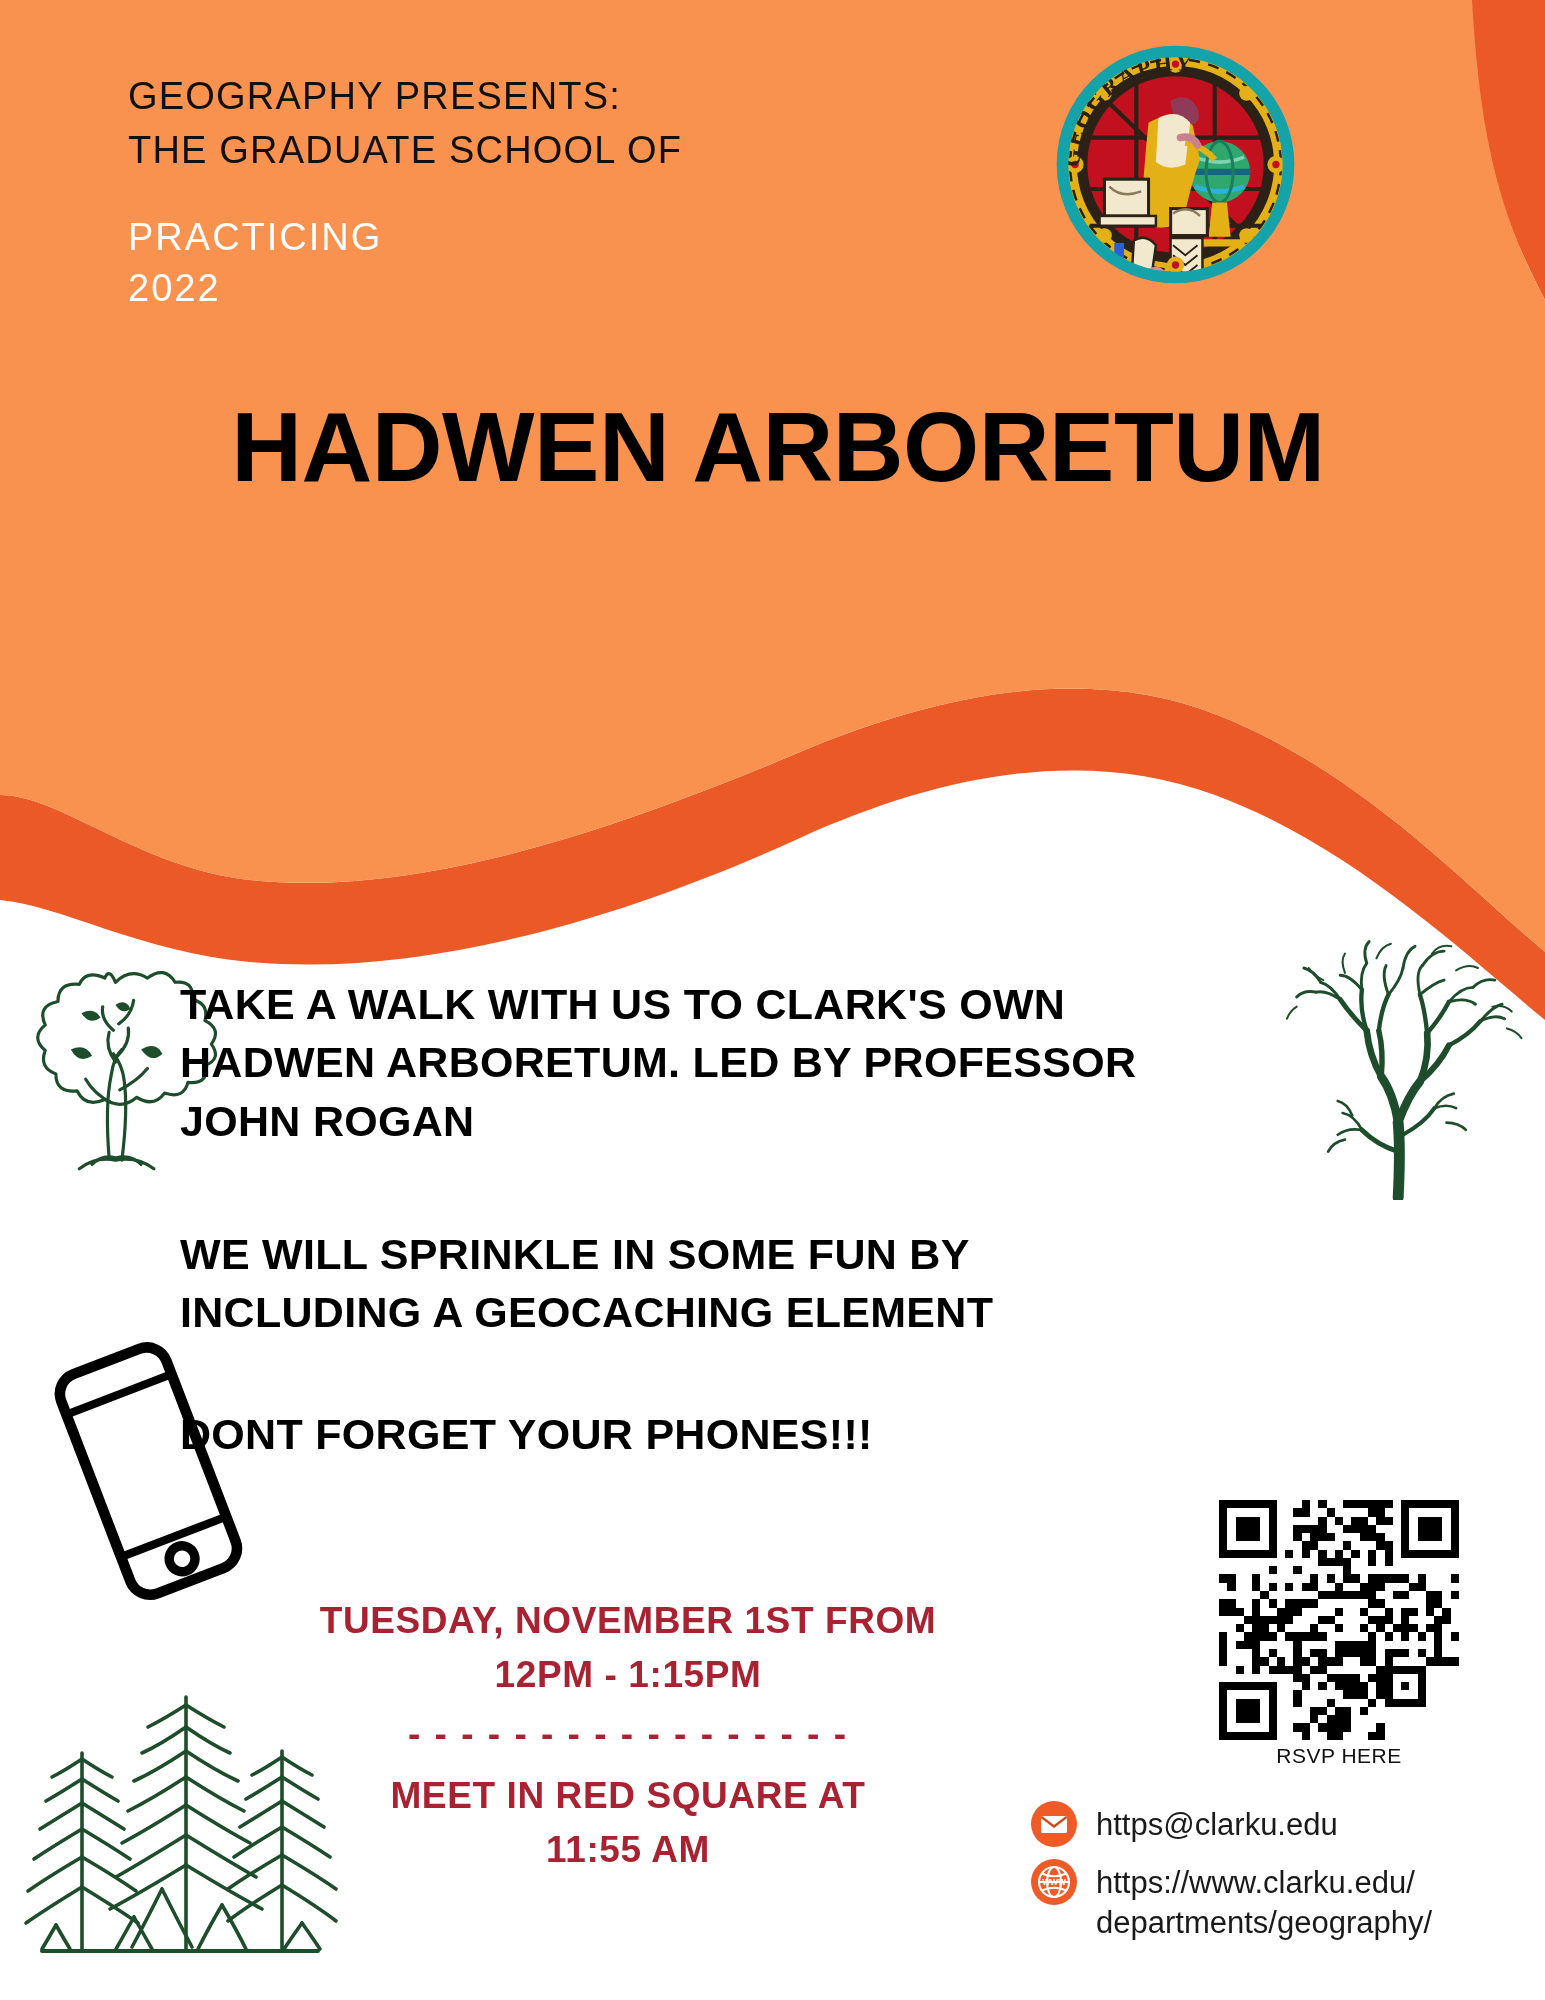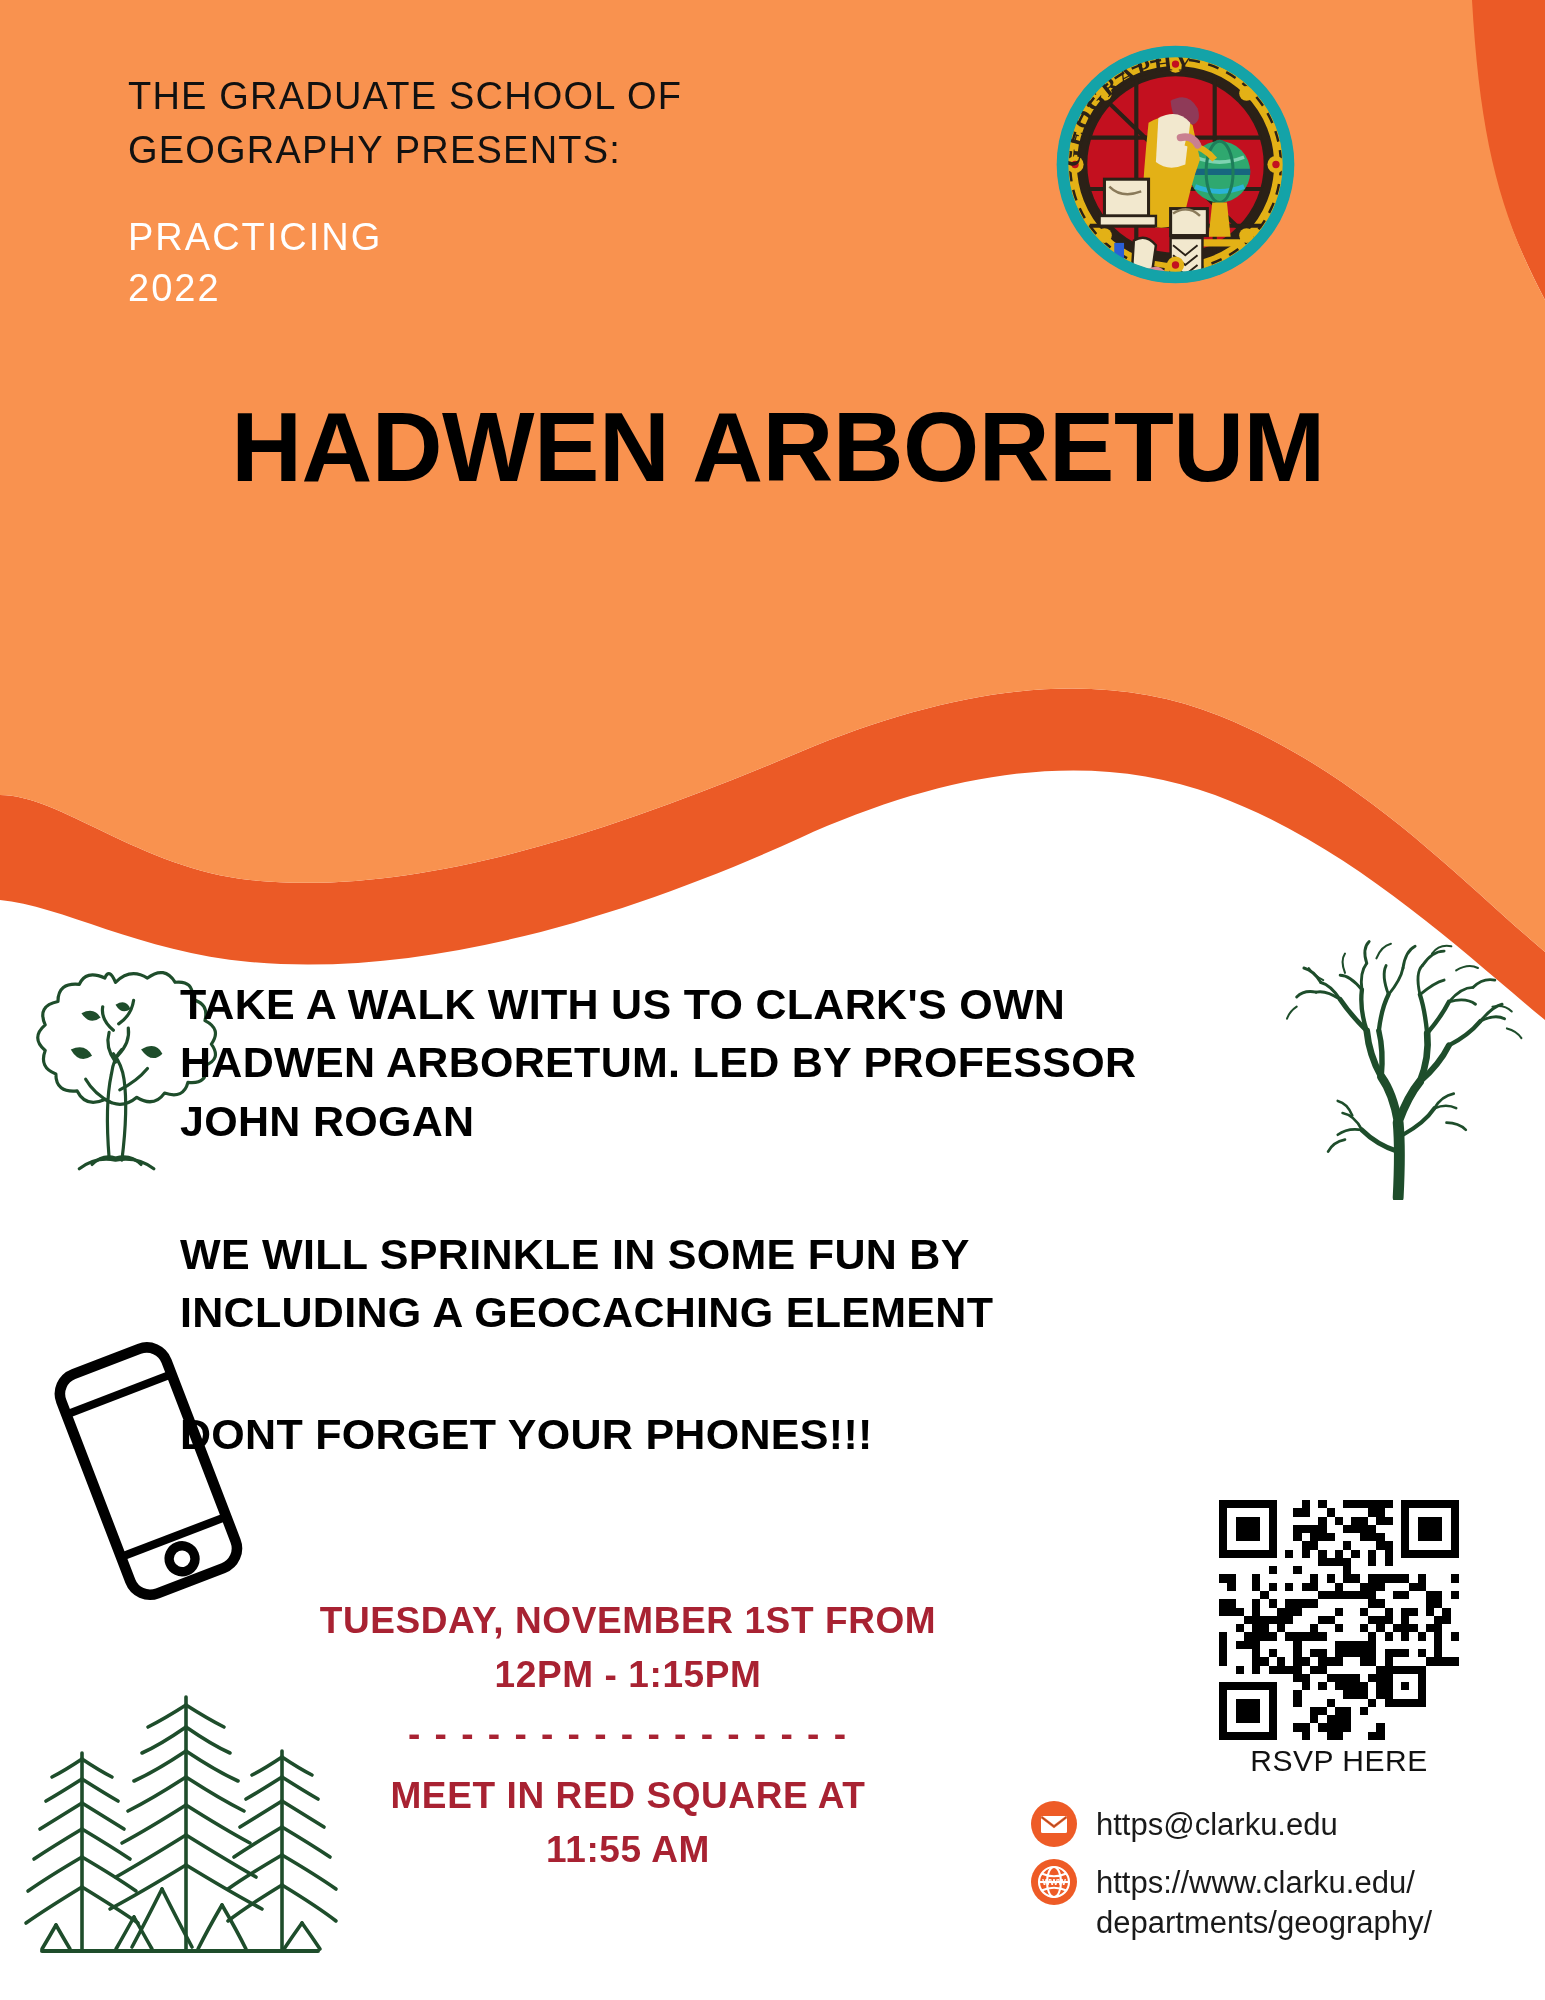--- a/index.html
+++ b/index.html
@@ -138,21 +138,21 @@
     width: 262px;
     text-align: center;
   }
   #qr-canvas {
     width: 262px;
     height: 240px;
     display: block;
   }
   #qr-caption {
     margin-top: 4px;
-    font-size: 30px;
+    font-size: 21px;
     color: #111111;
     letter-spacing: 0.5px;
   }
 
   
   #contact-list {
     position: absolute;
     left: 1030px;
     top: 1800px;
     width: 500px;
@@ -235,22 +235,22 @@
              M0,0 H1455 V70
              C1462,160 1490,232 1545,300
              V952
              C1460,880 1360,772 1220,716
              C1100,668 960,685 800,752
              C620,828 420,898 250,880
              C140,868 60,795 0,795 Z"></path>
   </svg>
 
   <div class="header-block">
+    <div class="presents-line">GEOGRAPHY PRESENTS:</div>
     <div class="presents-line">THE GRADUATE SCHOOL OF</div>
-    <div class="presents-line">GEOGRAPHY PRESENTS:</div>
     <div class="series-title">
       <div>PRACTICING</div>
       <div>2022</div>
     </div>
   </div>
 
   <svg id="logo-medallion" viewBox="0 0 200 200">
     <defs>
       <clipPath id="clipRound">
           <circle cx="100" cy="100" r="88"></circle>

